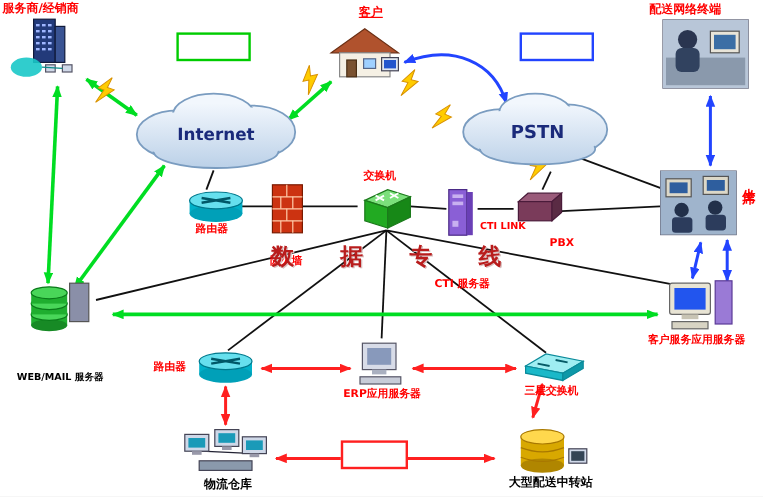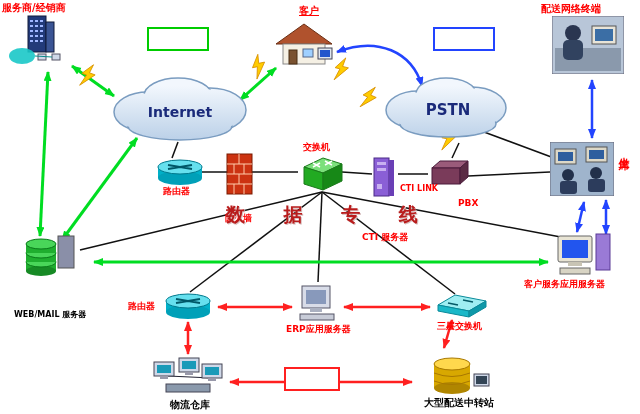--- a/index.html
+++ b/index.html
@@ -322,21 +322,21 @@
   <div class="lbl" style="left:299px;top:5px;text-decoration:underline;">客户</div>
   <div class="lbl" style="left:541px;top:3px;">配送网络终端</div>
   <div class="lbl lbl-tiny" style="left:163px;top:187px;">路由器</div>
   <div class="lbl lbl-tiny" style="left:225px;top:214px;">防火墙</div>
   <div class="lbl lbl-tiny" style="left:303px;top:143px;">交换机</div>
   <div class="lbl lbl-tiny" style="left:362px;top:199px;margin-top:34px;">CTI 服务器</div>
   <div class="lbl lbl-small" style="left:400px;top:153px;">CTI LINK</div>
   <div class="lbl lbl-tiny" style="left:438px;top:199px;margin-left:20px;">PBX</div>
   <div class="lbl lbl-vertical" style="left:617px;top:148px;">坐席</div>
   <div class="lbl lbl-black lbl-small" style="left:14px;top:279px;">WEB/MAIL 服务器</div>
-  <div class="lbl lbl-tiny" style="left:524px;top:280px;">客户服务应用服务器</div>
+  <div class="lbl lbl-tiny" style="left:540px;top:280px;">客户服务应用服务器</div>
   <div class="lbl lbl-tiny" style="left:128px;top:302px;">路由器</div>
   <div class="lbl lbl-tiny" style="left:286px;top:325px;">ERP应用服务器</div>
   <div class="lbl lbl-tiny" style="left:437px;top:322px;">三层交换机</div>
   <div class="lbl lbl-black" style="left:170px;top:399px;">物流仓库</div>
   <div class="lbl lbl-black" style="left:424px;top:397px;">大型配送中转站</div>
   <div class="lbl lbl-dataline" style="left:226px;top:204px;">数 据 专 线</div>
 
 </div>
 
 </body></html>

